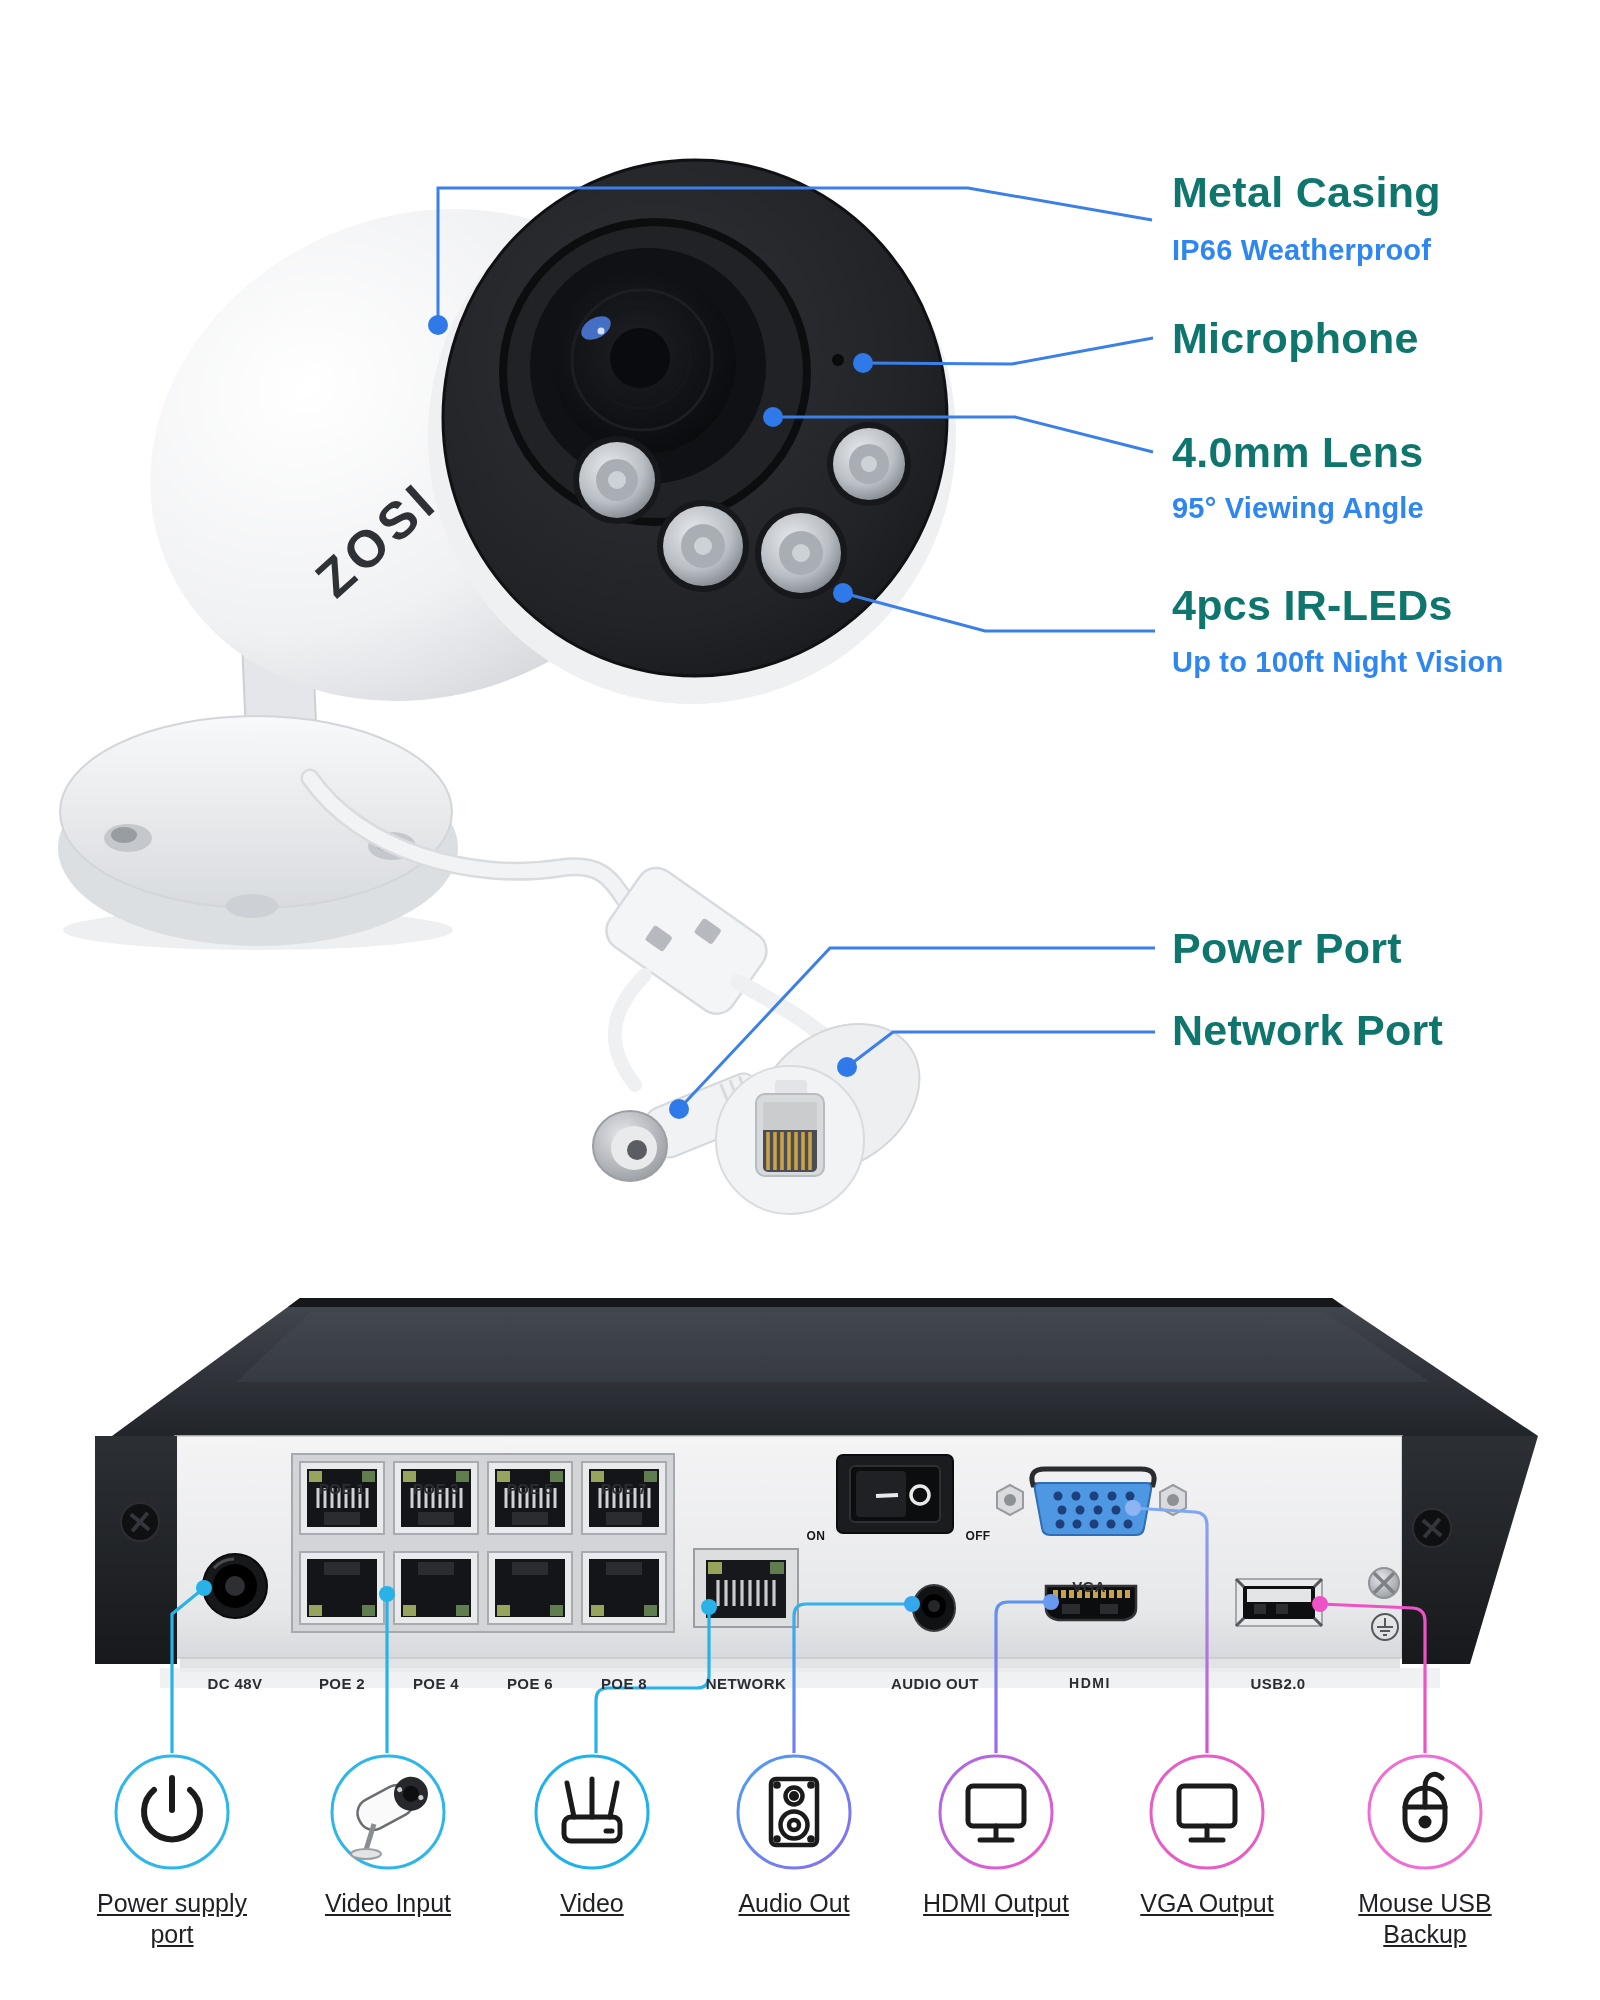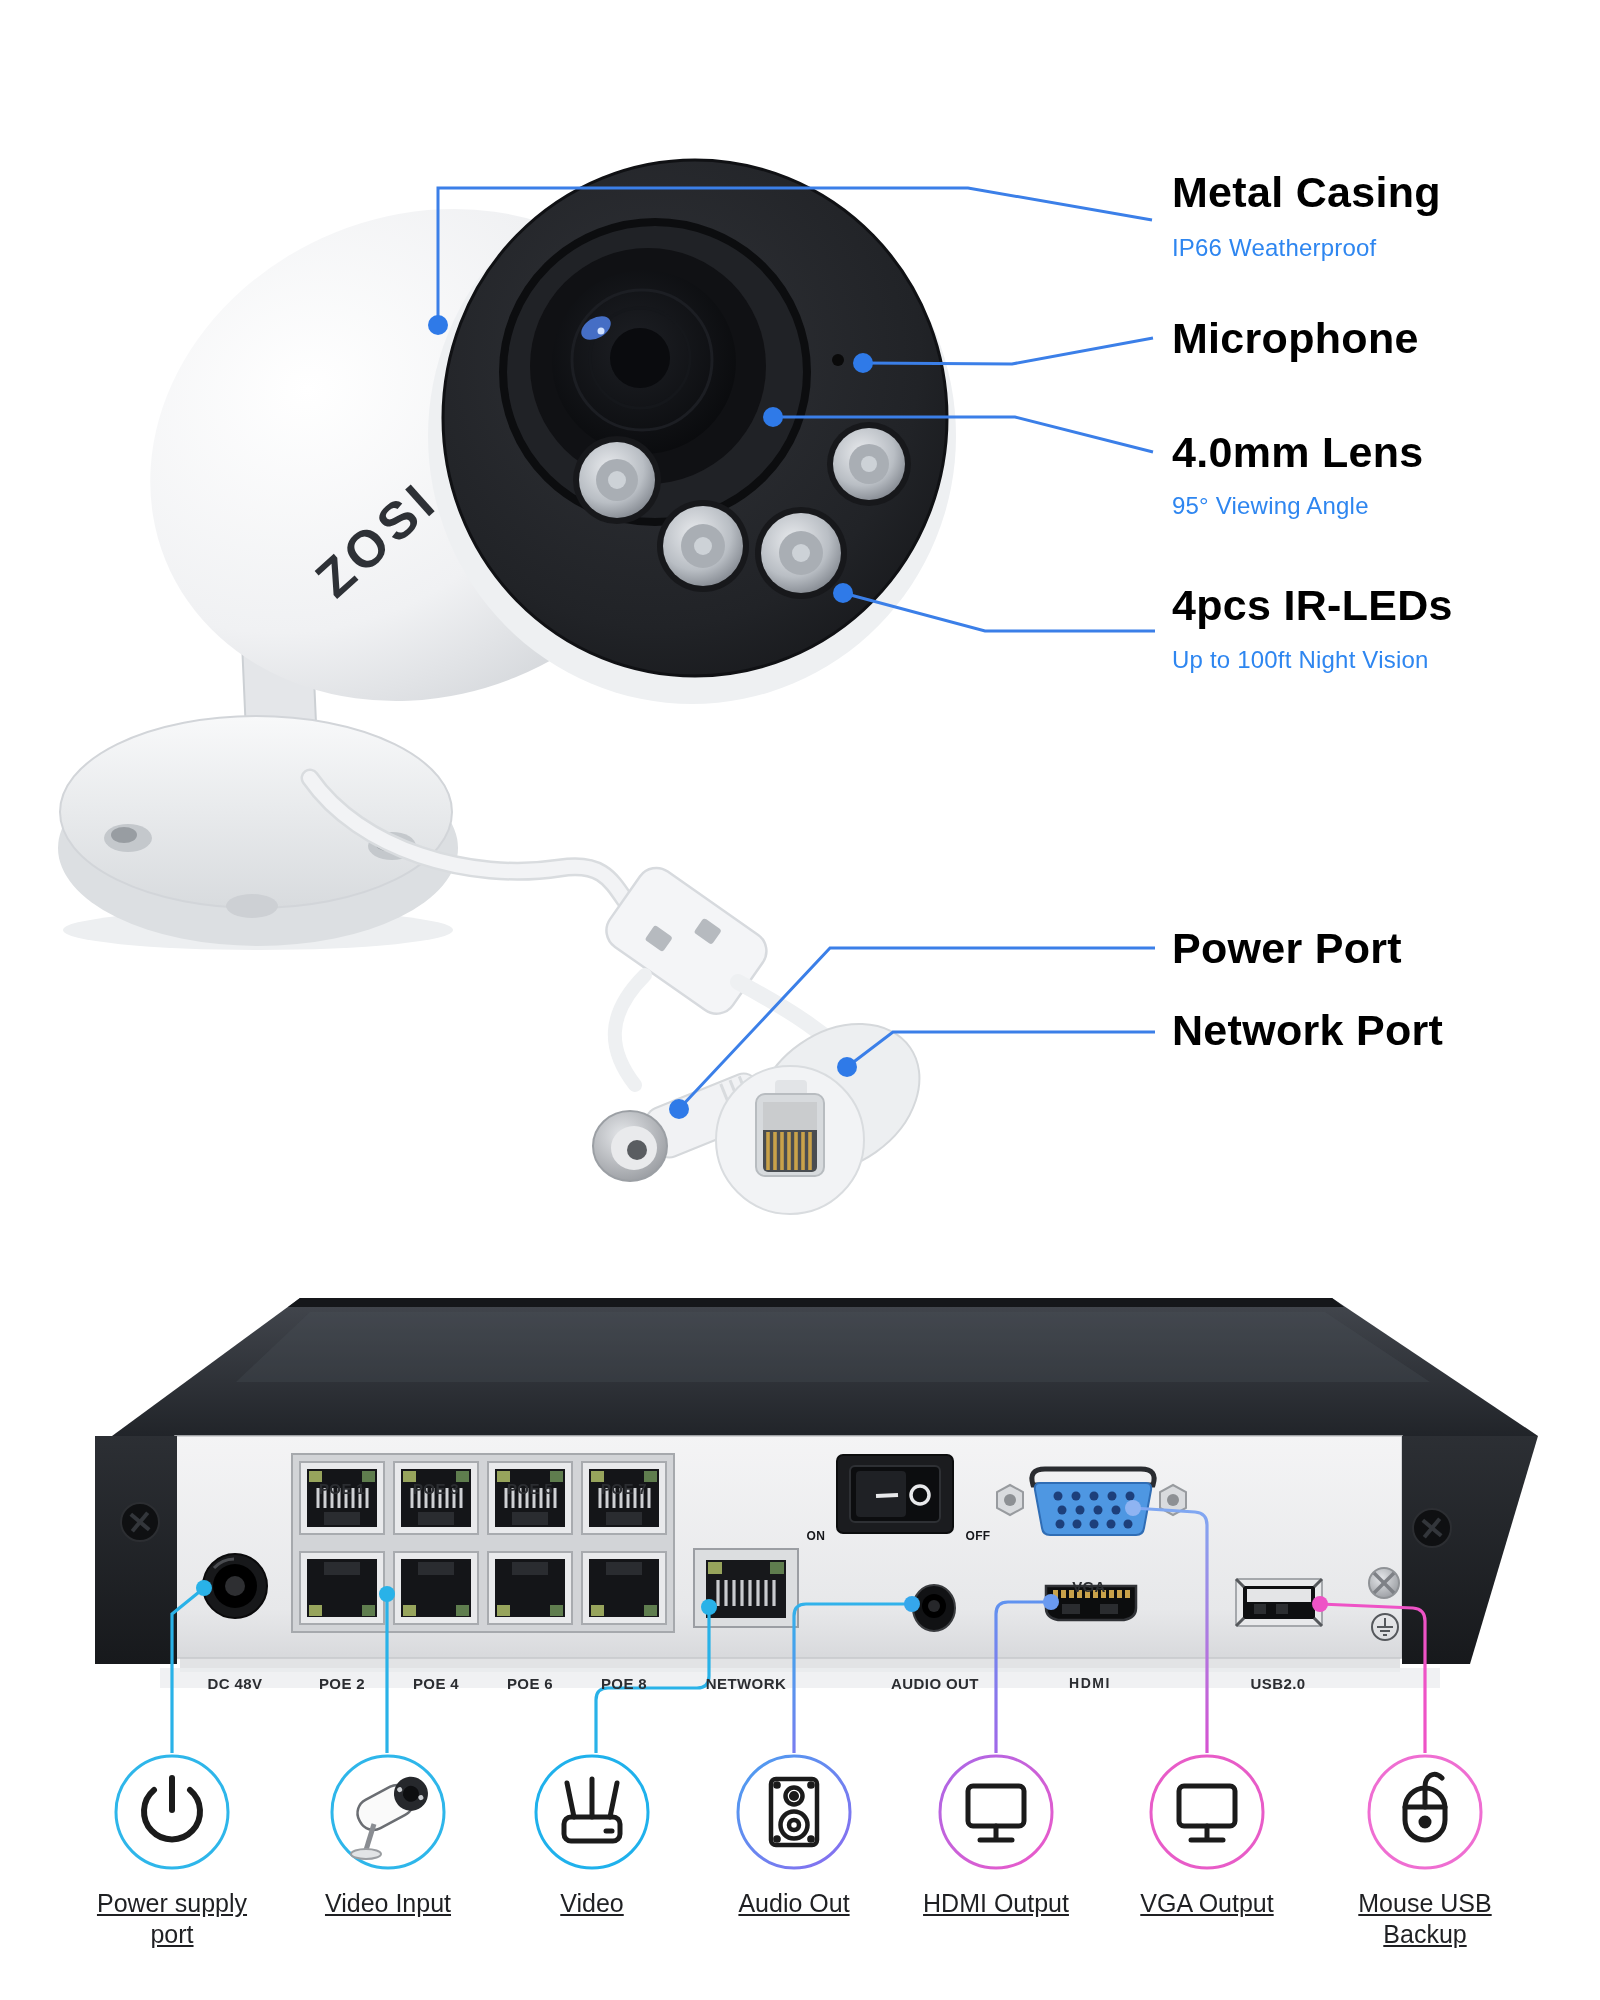--- a/index.html
+++ b/index.html
@@ -1,20 +1,20 @@
 <!DOCTYPE html>
 <html><head>
 <meta charset="utf-8">
 <style>
   html,body{margin:0;padding:0;background:#ffffff;}
   #stage{position:relative;width:1600px;height:2000px;background:#ffffff;overflow:hidden;
          font-family:"Liberation Sans", sans-serif;}
   #art{position:absolute;left:0;top:0;}
-  .callout-title{position:absolute;left:1172px;font-size:43px;font-weight:600;color:#000000;letter-spacing:.3px;white-space:nowrap;}
-  .callout-sub{position:absolute;left:1172px;font-size:24px;font-weight:400;color:#2e86f0;letter-spacing:.2px;white-space:nowrap;}
+  .callout-title{position:absolute;left:1172px;font-size:43px;font-weight:600;color:#0f766e;letter-spacing:.3px;white-space:nowrap;}
+  .callout-sub{position:absolute;left:1172px;font-size:29px;font-weight:700;color:#2e86f0;letter-spacing:.2px;white-space:nowrap;}
   .port-label{position:absolute;transform:translate(-50%,-50%);font-size:15px;font-weight:bold;color:#2b2d31;letter-spacing:.4px;white-space:nowrap;margin-top:40px;}
   .hdmi-label{font-size:14px;letter-spacing:1.5px;}
   .switch-label{font-size:12px;font-weight:bold;color:#15161a;}
   .legend-label{position:absolute;width:180px;transform:translateX(-50%);text-align:center;font-size:25px;color:#1f2023;line-height:1.22;text-decoration:underline;}
 </style>
 </head>
 <body>
 
 <div id="stage">
 

